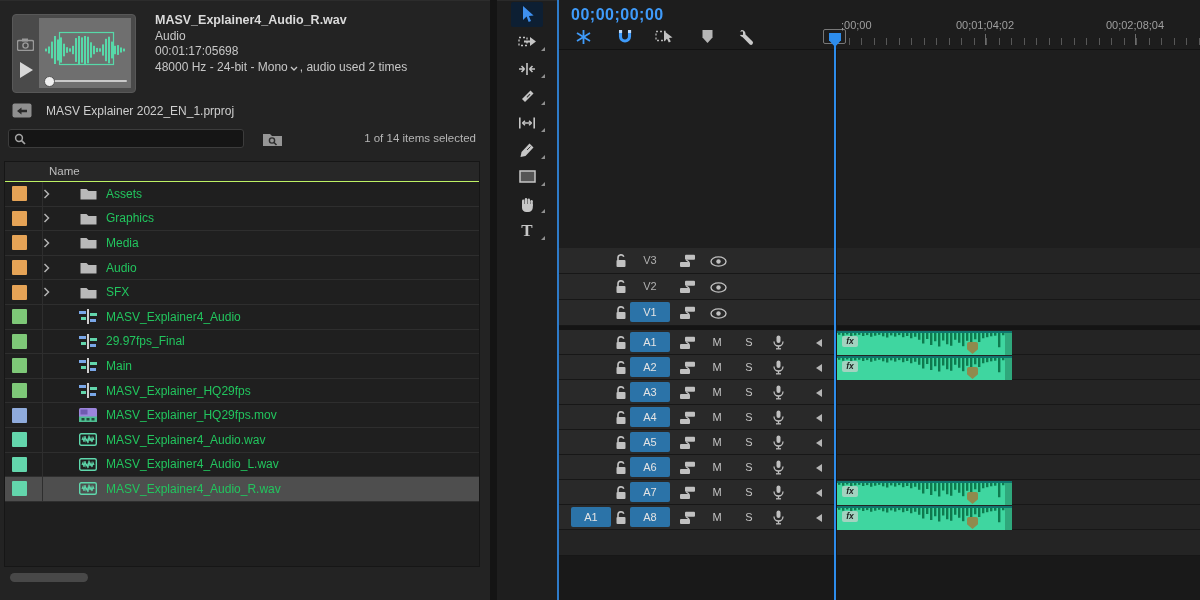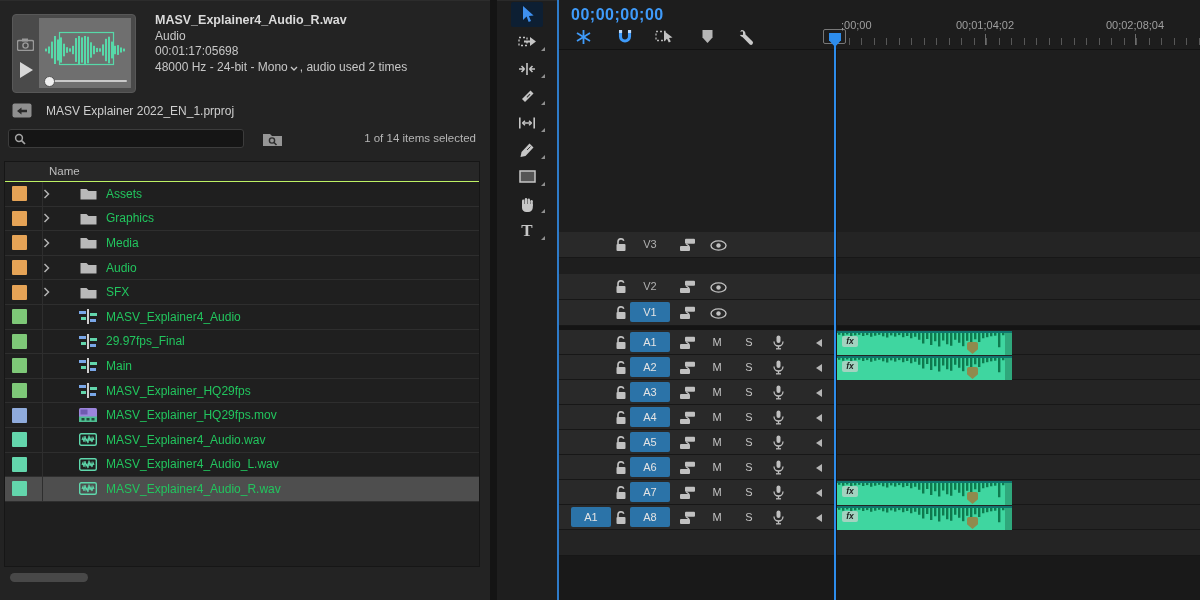--- a/index.html
+++ b/index.html
@@ -569,21 +569,21 @@
     <span class="lbl" style="left:5px">;00;00</span>
     <span class="lbl c" style="left:149px">00;01;04;02</span>
     <span class="lbl c" style="left:299px">00;02;08;04</span>
     <div class="ticks"></div>
     <div class="majtick" style="left:149px"></div>
     <div class="majtick" style="left:299px"></div>
   </div>
   <div class="tl-sep"></div>
 
   <div id="tl-body">
-      <div class="t-row" style="height: 26px; top: 182px;">
+      <div class="t-row" style="height: 26px; top: 198px;">
     <div class="t-head">
       <span class="lock-btn">
         <svg width="12" height="14" viewBox="0 0 12 14">
               <path d="M3 6 V3.6 A3 3 0 0 1 8.8 2.8" fill="none" stroke="#c2c2c2" stroke-width="1.6"></path>
               <rect x="1.5" y="6" width="9" height="7" rx="1" fill="#c2c2c2"></rect>
             </svg>
       </span>
       <span class="t-label">V3</span>
       <span class="sync-btn">
         <svg width="17" height="14" viewBox="0 0 17 14">

